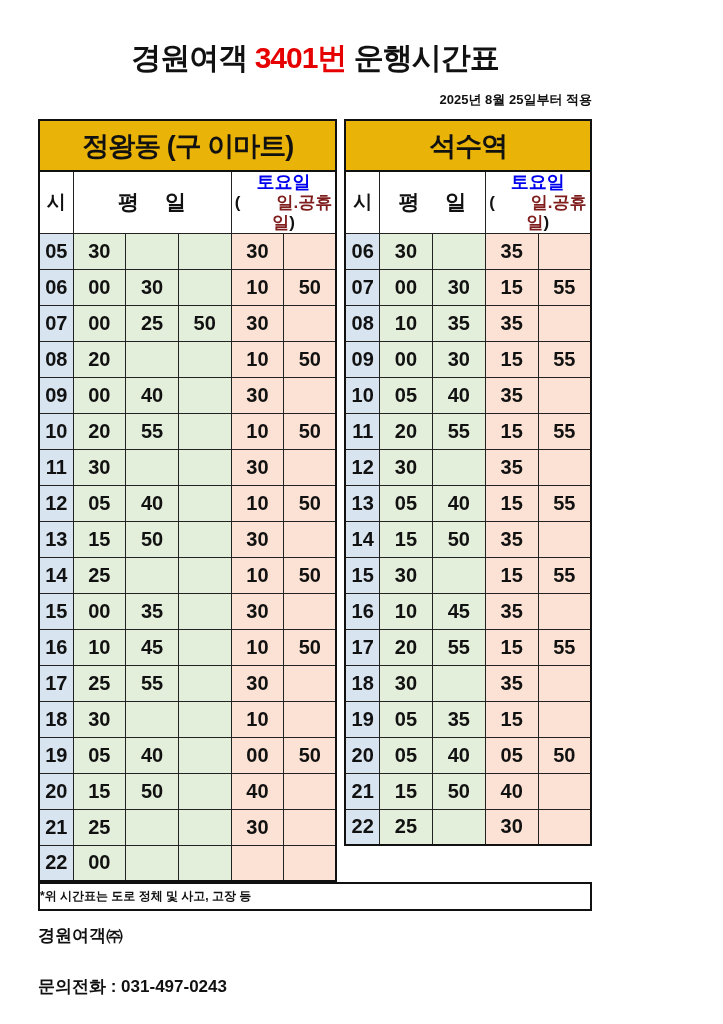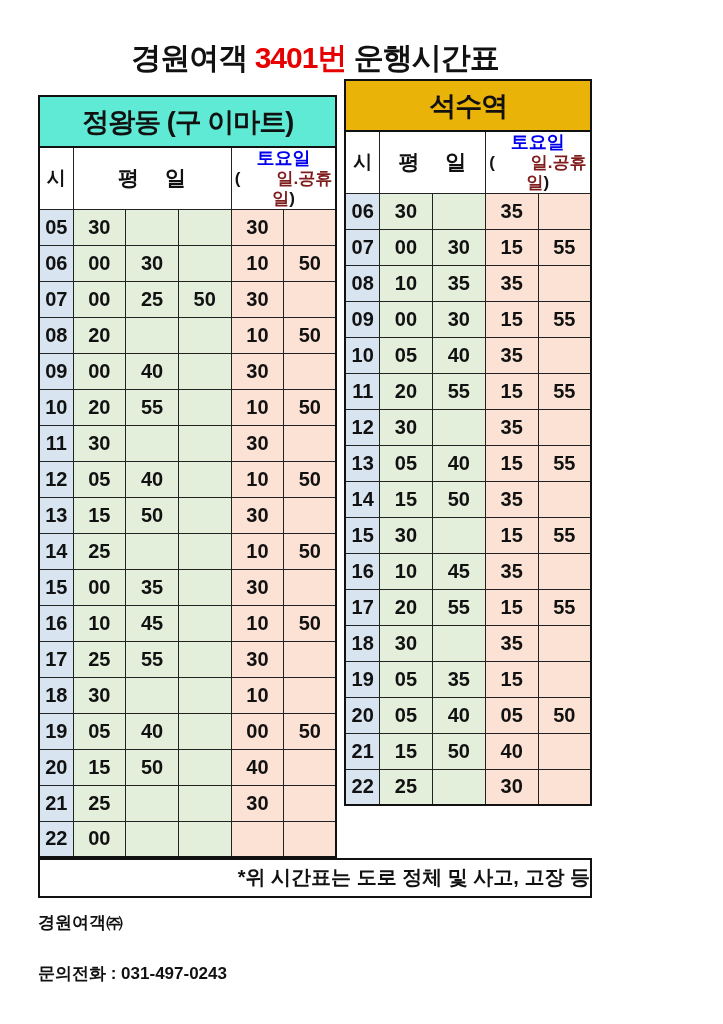--- a/index.html
+++ b/index.html
@@ -50,22 +50,22 @@
   .sat-l2 .inner { color: #7f1d1d; margin-left: 36px; }
 
   .tt tbody td { height: 36px; font-size: 20px; }
   td.hour { background: #d8e4f0; font-size: 19px; }
   td.wd   { background: #e3eedb; }
   td.sat  { background: #fbe2d4; }
 
   .note-box {
     border: 2px solid #111;
     margin-top: 0;
-    text-align: right;
-    font-size: 20px;
+    text-align: left;
+    font-size: 12px;
     line-height: 1.35;
     padding: 4px 0 5px 0;
     background: #ffffff;
   }
 
   .contact {
     margin-top: 13px;
     display: flex;
     justify-content: center;
     gap: 28px;
@@ -77,25 +77,26 @@
 <body>
 
 <div class="page">
 
   <div class="title">
     <span>경원여객</span>
     <span class="red">3401번</span>
     <span>운행시간표</span>
   </div>
 
+  <div class="date-line">2025년 8월 25일부터 적용</div>
 
   <div class="tables">
 
     <div class="tbl-wrap left">
-      <div class="tbl-title" style="background: #5eead4; margin-top: 16px;">정왕동 (구 이마트)</div>
+      <div class="tbl-title" style="background: #eab308;">정왕동 (구 이마트)</div>
       <table class="tt">
         <colgroup>
             <col style="width: 34px;">
             <col>
             <col>
             <col>
             <col>
             <col>
           </colgroup>
         <thead>

